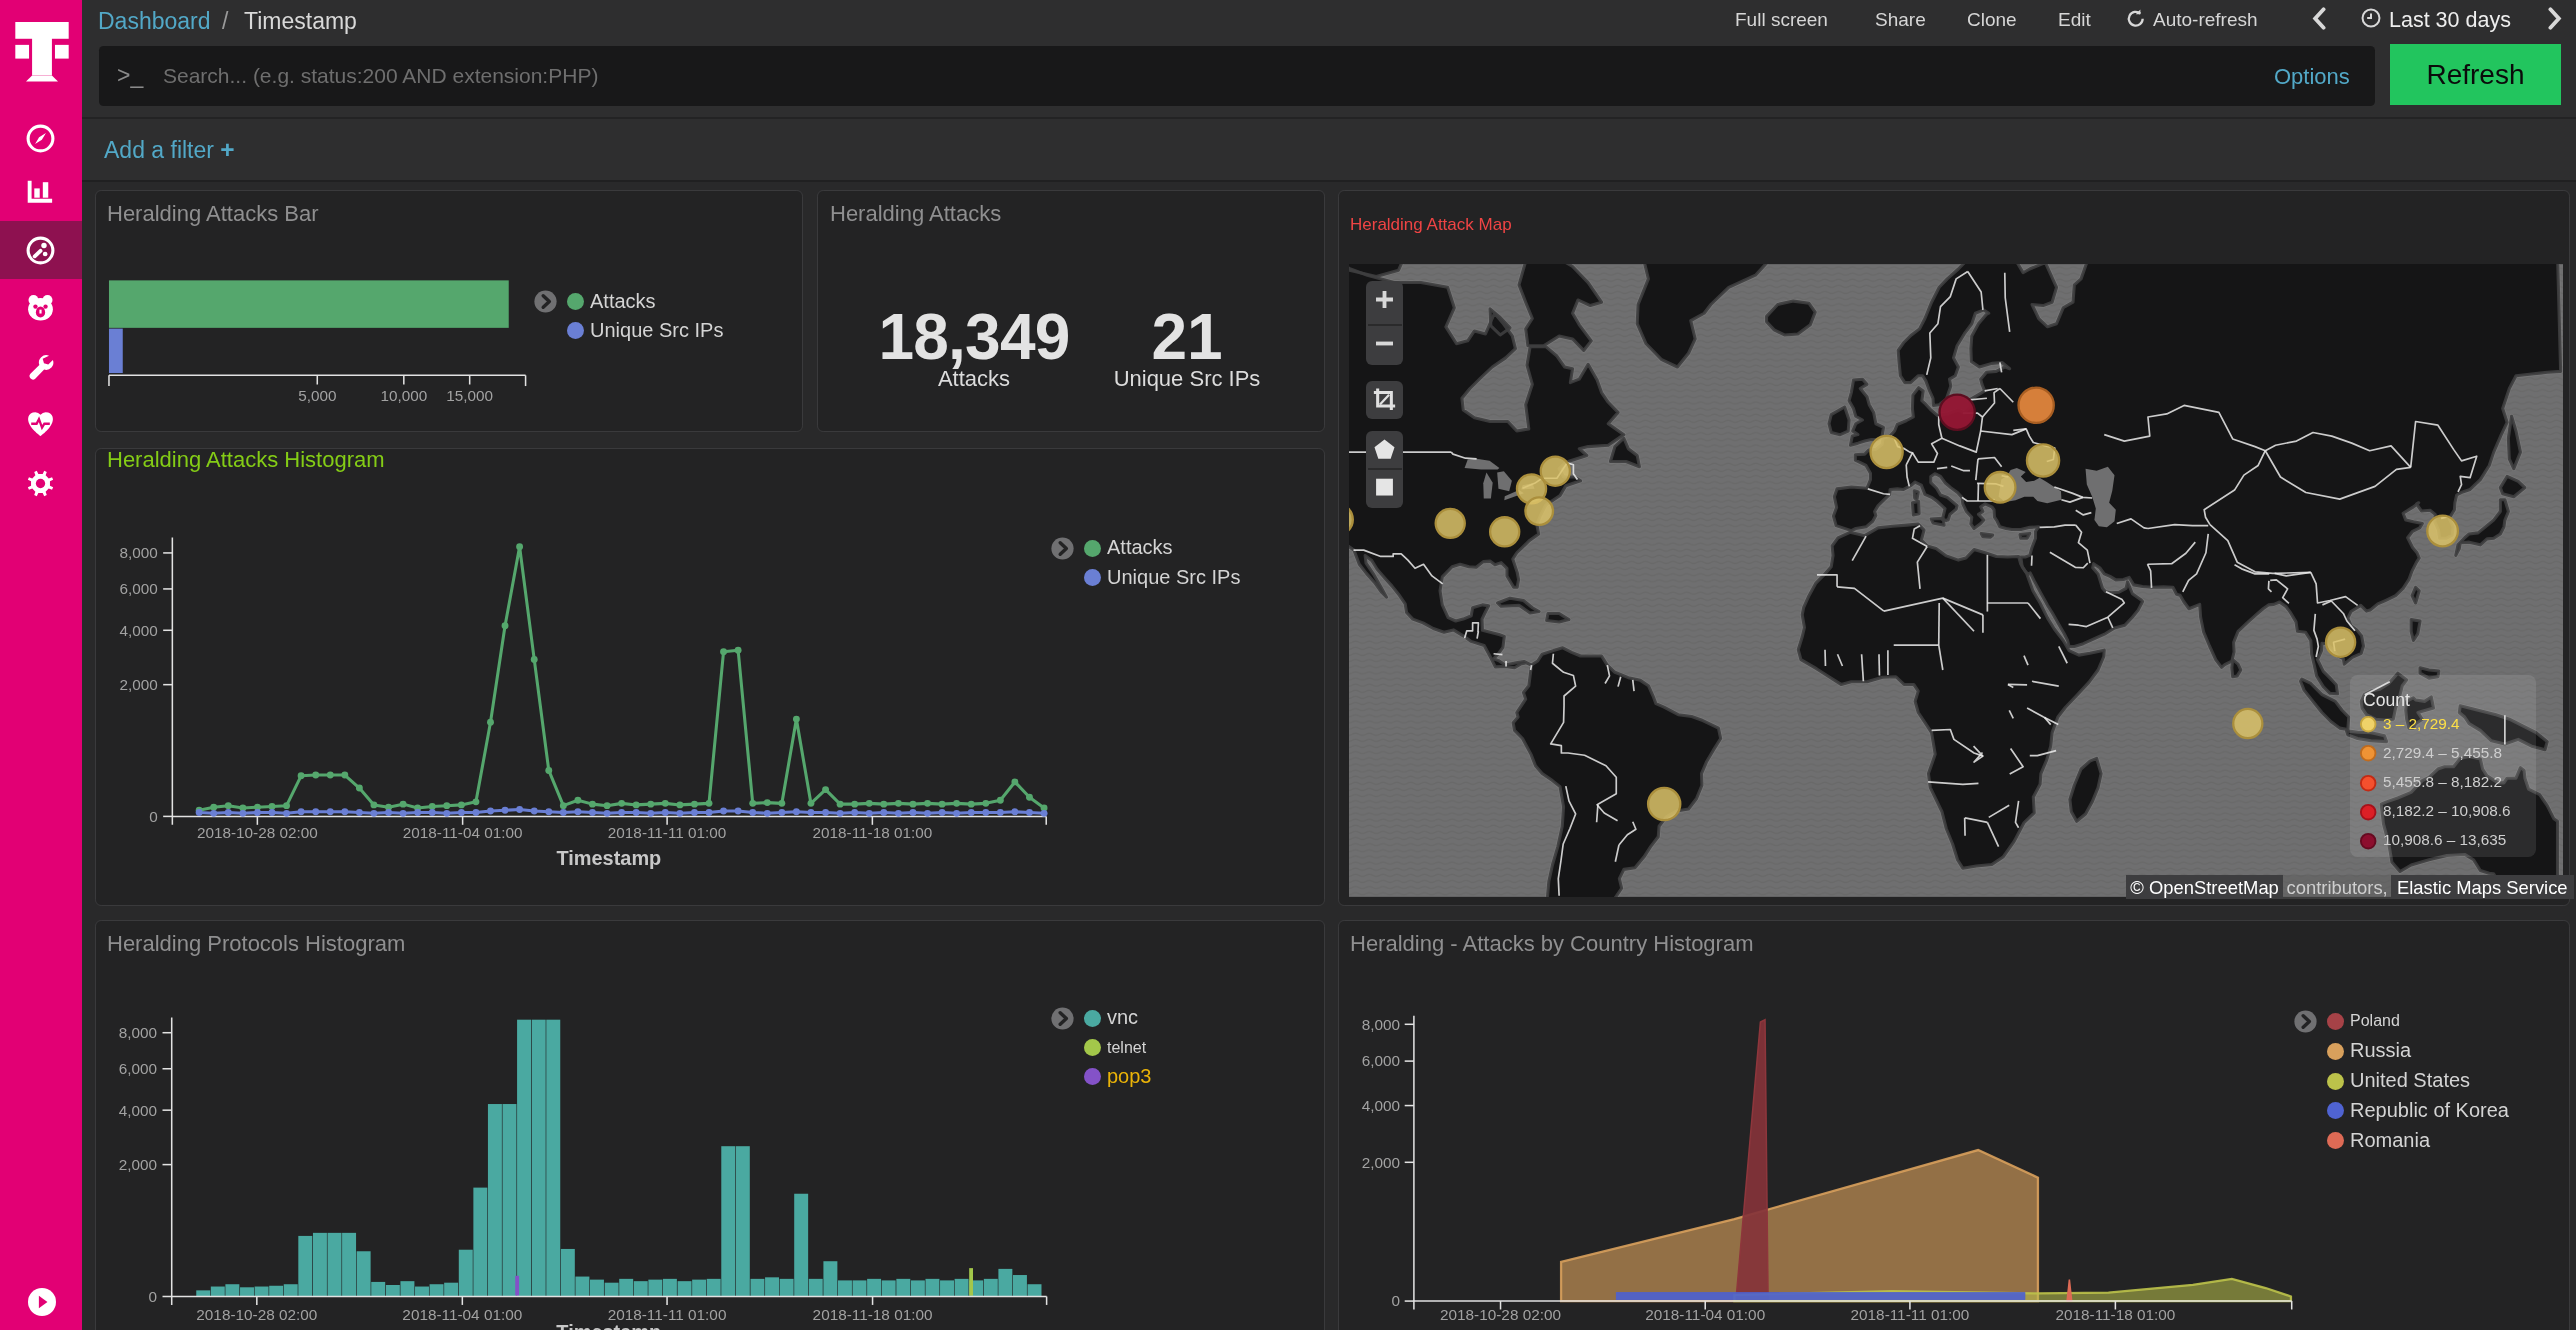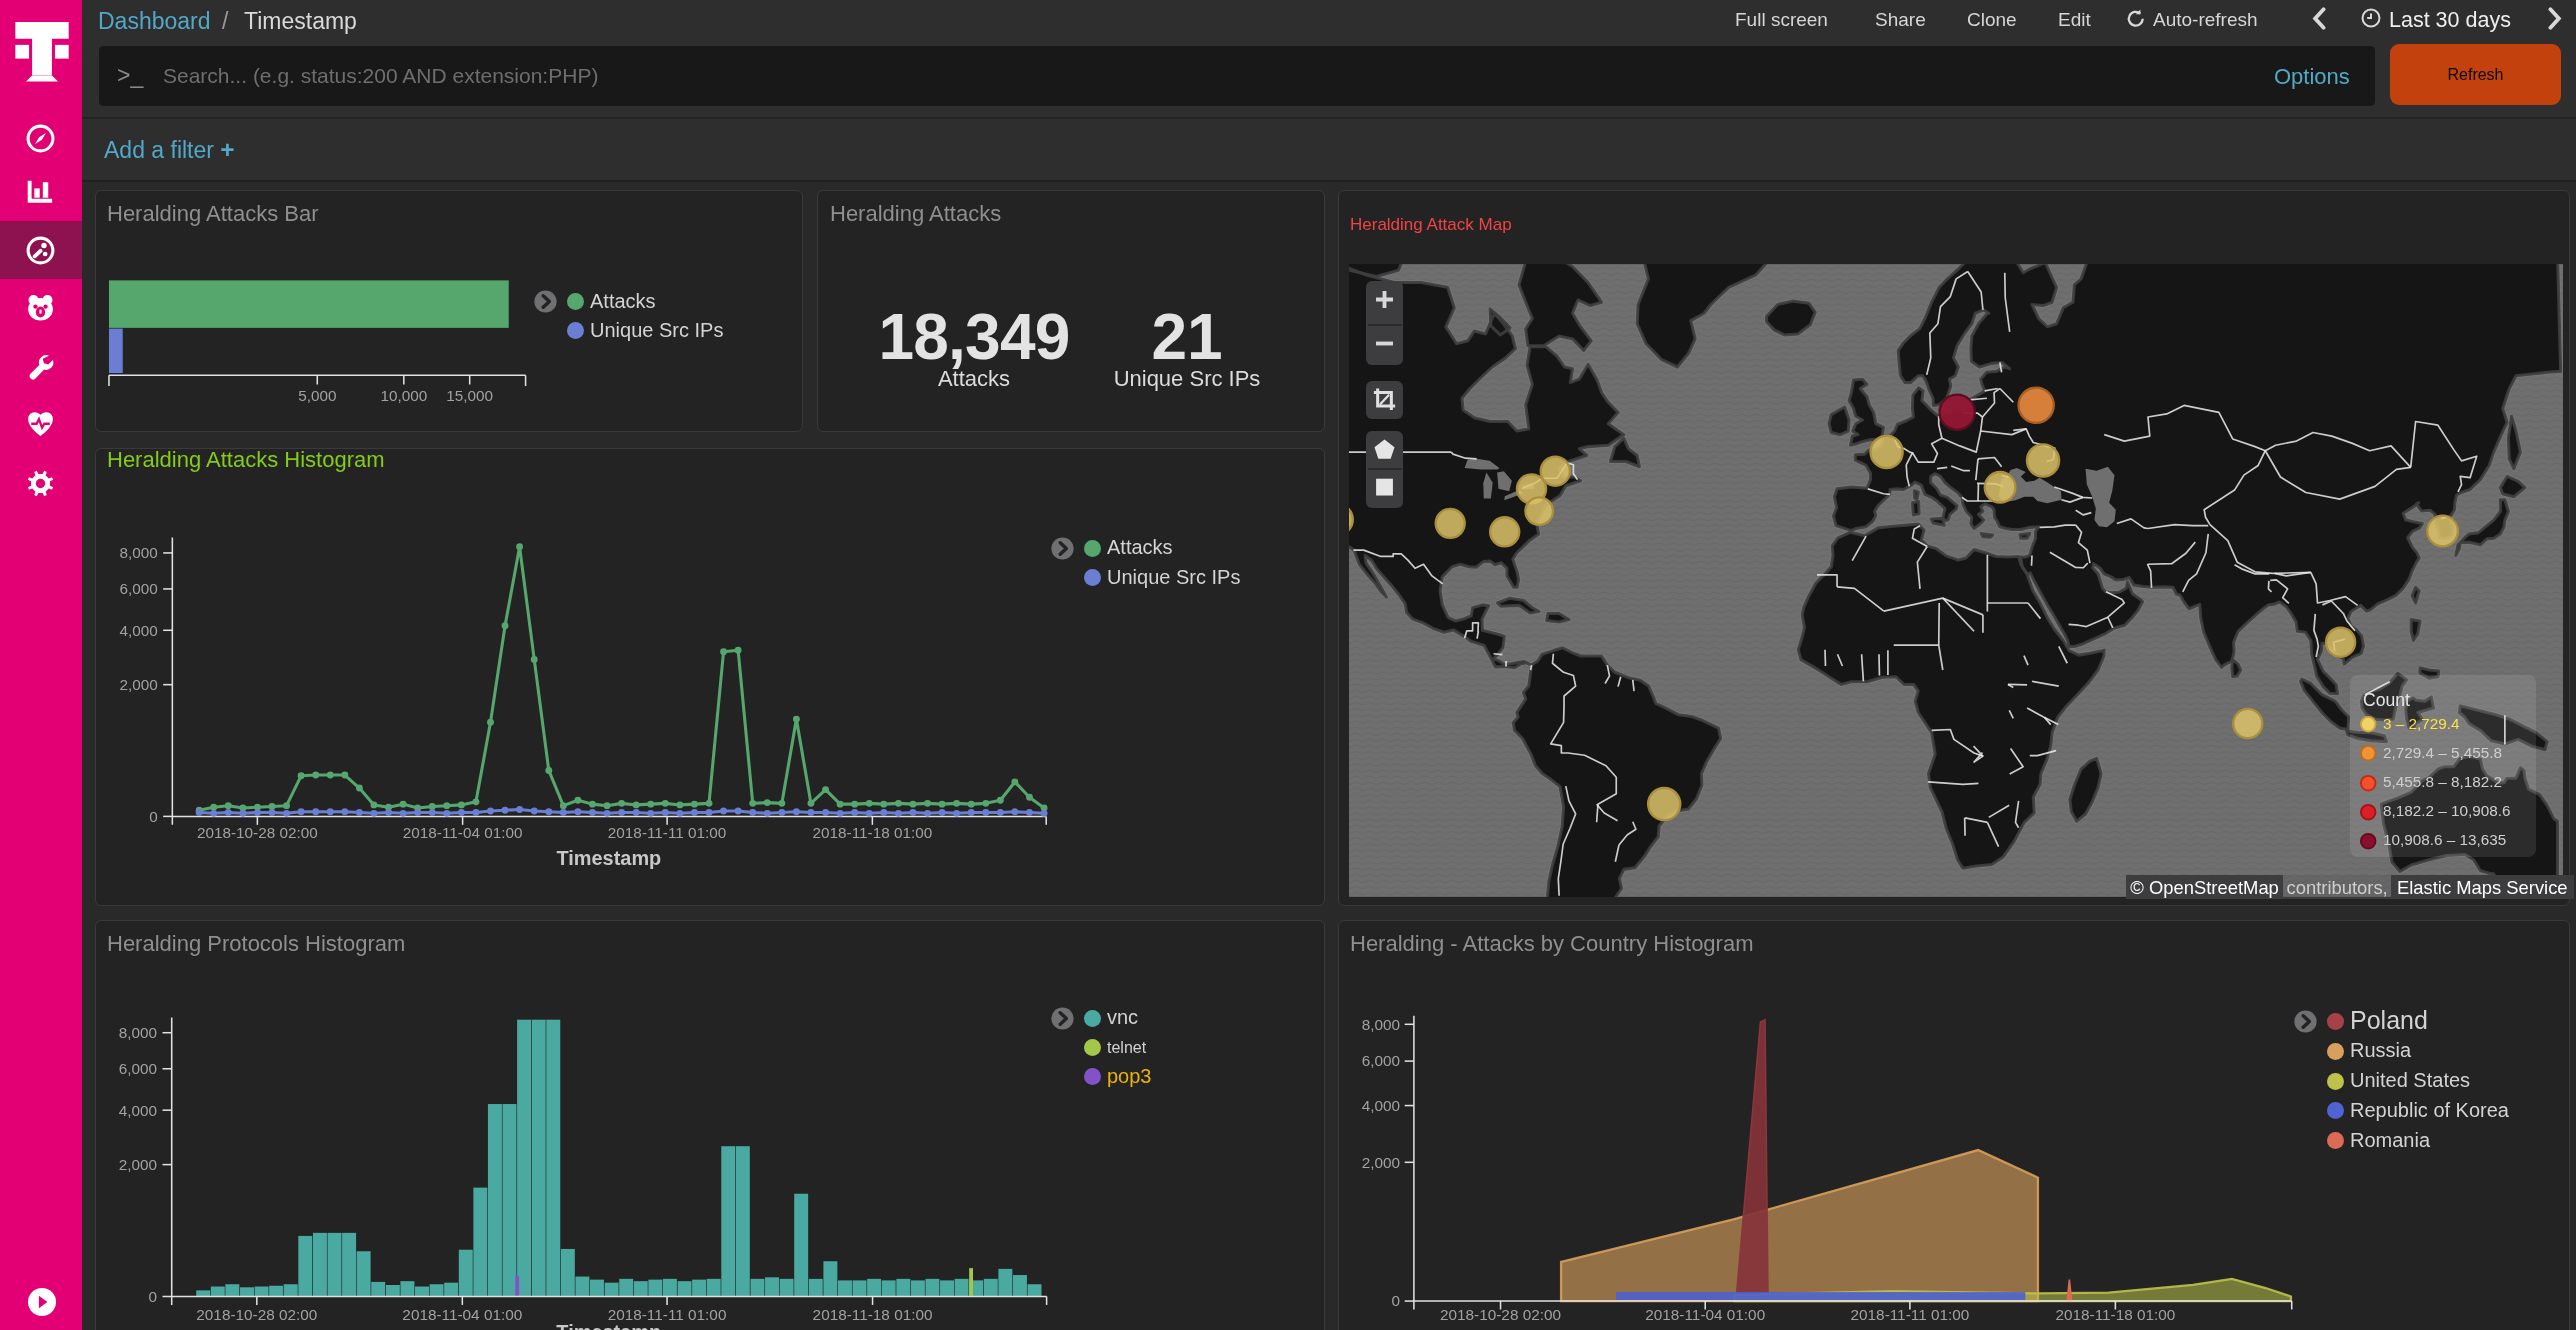--- a/index.html
+++ b/index.html
@@ -23,21 +23,21 @@
     <path d="M13 7v6h-5" stroke="#d8d8d8" stroke-width="2.6" fill="none"></path>
   </svg>
 <div style="position:absolute;left:2389px;top:7.7px;font-size:21.5px;color:#eeeeee">Last 30 days</div>
 <svg style="position:absolute;left:2548px;top:7px" width="14" height="23" viewBox="0 0 18 30">
     <path d="M3 3l11 12L3 27" stroke="#d8d8d8" stroke-width="5" fill="none" stroke-linecap="round"></path>
   </svg>
 <div style="position:absolute;left:99px;top:46px;width:2276px;height:60px;background:#181819;border-radius:4.6px"></div>
 <div style="position:absolute;left:117px;top:62px;font-size:23px;color:#8b8b8b">&gt;_</div>
 <div style="position:absolute;left:163px;top:64px;font-size:21px;color:#6e6e6e">Search... (e.g. status:200 AND extension:PHP)</div>
 <div style="position:absolute;left:2274px;top:64px;font-size:22px;color:#52a8c7">Options</div>
-<div style="position:absolute;left:2390px;top:44px;width:171px;height:61px;background:#c2410c;border-radius:9px;text-align:center;line-height:61px;font-size:16px;color:#0b0b0b">Refresh</div>
+<div style="position:absolute;left:2390px;top:44px;width:171px;height:61px;background:#22c55e;border-radius:0;text-align:center;line-height:61px;font-size:28px;color:#0b0b0b">Refresh</div>
 <div style="position:absolute;left:104px;top:136px;font-size:23px;color:#52a8c7">Add a filter <span style="font-weight:bold;font-size:24.5px">+</span></div>
 <div style="position:absolute;left:95px;top:190px;width:708px;height:242px;background:#232324;border:1.5px solid #3a3a3c;border-radius:6.1px;box-sizing:border-box"></div>
 <div style="position:absolute;left:817px;top:190px;width:508px;height:242px;background:#232324;border:1.5px solid #3a3a3c;border-radius:6.1px;box-sizing:border-box"></div>
 <div style="position:absolute;left:1338px;top:190px;width:1232px;height:716px;background:#232324;border:1.5px solid #3a3a3c;border-radius:6.1px;box-sizing:border-box"></div>
 <div style="position:absolute;left:95px;top:448px;width:1230px;height:458px;background:#232324;border:1.5px solid #3a3a3c;border-radius:6.1px;box-sizing:border-box"></div>
 <div style="position:absolute;left:95px;top:920px;width:1230px;height:445px;background:#232324;border:1.5px solid #3a3a3c;border-radius:6.1px;box-sizing:border-box"></div>
 <div style="position:absolute;left:1338px;top:920px;width:1232px;height:445px;background:#232324;border:1.5px solid #3a3a3c;border-radius:6.1px;box-sizing:border-box"></div>
 <div style="position:absolute;left:107px;top:201px;font-size:22px;color:#8f8f90">Heralding Attacks Bar</div>
 <div style="position:absolute;left:830px;top:201px;font-size:22px;color:#8f8f90">Heralding Attacks</div>
 <div style="position:absolute;left:1350px;top:215px;font-size:17px;color:#ef4444">Heralding Attack Map</div>
@@ -654,21 +654,21 @@
     <text x="1957" y="1722" font-size="20" fill="#a2a2a2" text-anchor="middle" font-weight="normal" font-family="Liberation Sans, sans-serif">2018-10-28 02:00</text>
     <text x="2224" y="1722" font-size="20" fill="#a2a2a2" text-anchor="middle" font-weight="normal" font-family="Liberation Sans, sans-serif">2018-11-04 01:00</text>
     <text x="2491" y="1722" font-size="20" fill="#a2a2a2" text-anchor="middle" font-weight="normal" font-family="Liberation Sans, sans-serif">2018-11-11 01:00</text>
     <text x="2759" y="1722" font-size="20" fill="#a2a2a2" text-anchor="middle" font-weight="normal" font-family="Liberation Sans, sans-serif">2018-11-18 01:00</text>
   </svg>
 <svg style="position:absolute;left:2294px;top:1010px" width="23" height="23" viewBox="0 0 30 30">
     <circle cx="15" cy="15" r="14.5" fill="#707072"></circle>
     <path d="M12 7.5l8 7.5-8 7.5" stroke="#232324" stroke-width="4.5" fill="none" stroke-linecap="round" stroke-linejoin="round"></path>
   </svg>
 <div style="position:absolute;left:2327px;top:1013px;width:17px;height:17px;border-radius:50%;background:#a64247"></div>
-<div style="position:absolute;left:2350px;top:1010px;font-size:25px;color:#d4d4d4;line-height:21.5px">Poland</div>
+<div style="position:absolute;left:2350px;top:1010px;font-size:16px;color:#d4d4d4;line-height:21.5px">Poland</div>
 <div style="position:absolute;left:2327px;top:1043px;width:17px;height:17px;border-radius:50%;background:#d8a05c"></div>
 <div style="position:absolute;left:2350px;top:1040px;font-size:20px;color:#d4d4d4;line-height:21.5px">Russia</div>
 <div style="position:absolute;left:2327px;top:1073px;width:17px;height:17px;border-radius:50%;background:#bcc24a"></div>
 <div style="position:absolute;left:2350px;top:1070px;font-size:20px;color:#d4d4d4;line-height:21.5px">United States</div>
 <div style="position:absolute;left:2327px;top:1102px;width:17px;height:17px;border-radius:50%;background:#4f63d2"></div>
 <div style="position:absolute;left:2350px;top:1100px;font-size:20px;color:#d4d4d4;line-height:21.5px">Republic of Korea</div>
 <div style="position:absolute;left:2327px;top:1132px;width:17px;height:17px;border-radius:50%;background:#dd6a55"></div>
 <div style="position:absolute;left:2350px;top:1130px;font-size:20px;color:#d4d4d4;line-height:21.5px">Romania</div>
 <div style="position:absolute;left:0;top:0;width:82px;height:1331px;background:#e20074"></div>
 <div style="position:absolute;left:0;top:221px;width:82px;height:58px;background:#8e1150"></div>

